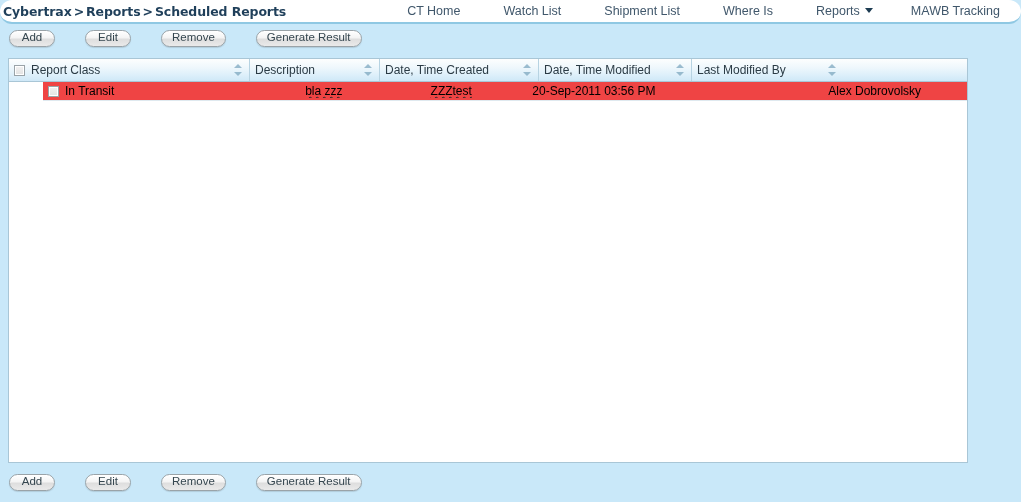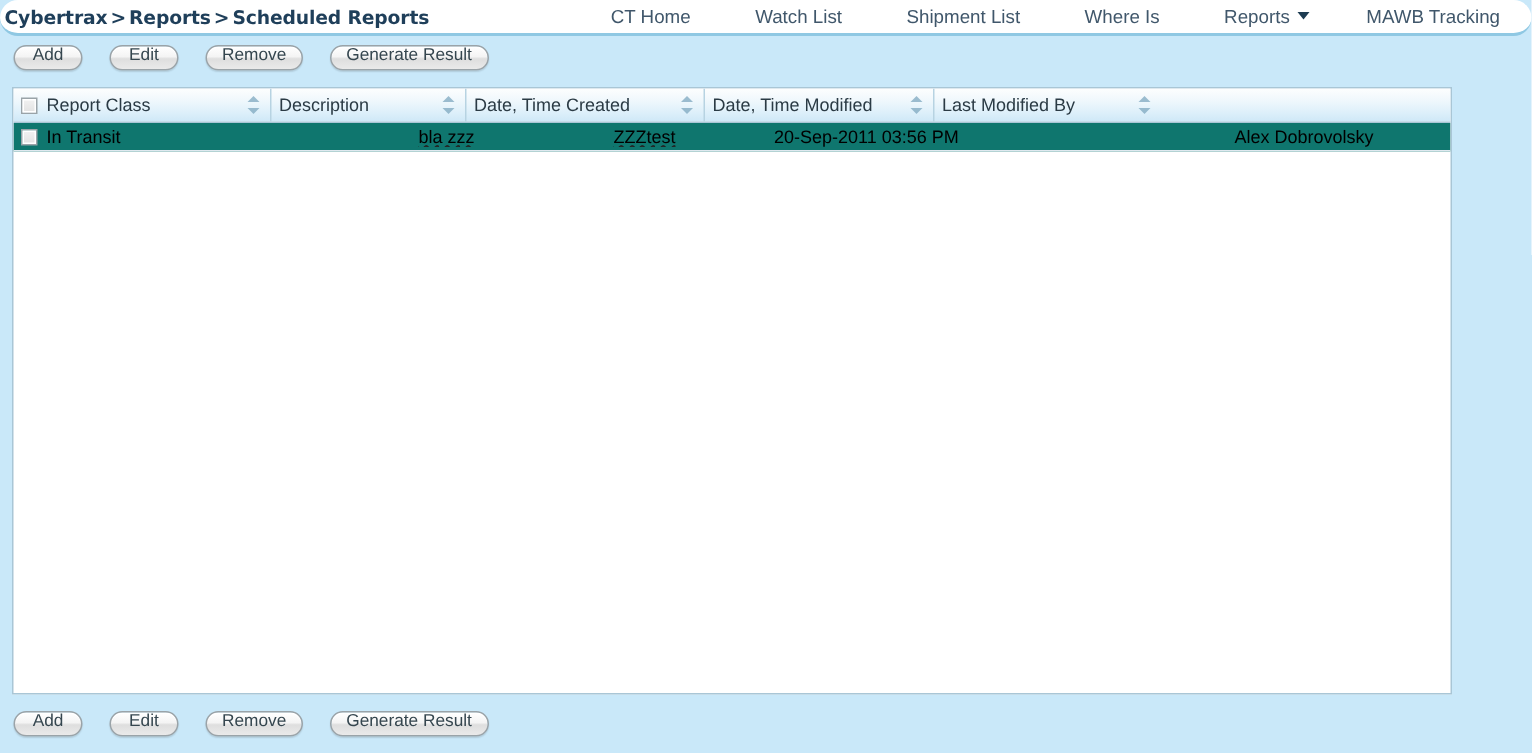--- a/index.html
+++ b/index.html
@@ -68,21 +68,21 @@
     border-right: 4px solid transparent;
     border-top: 5px solid #1d3c52;
   }
 
   
   .toolbar {
     height: 28px;
     display: flex;
     align-items: center;
     padding-left: 9px;
-    gap: 4px;
+    gap: 16px;
   }
   .toolbar.bottom { padding-top: 2px; }
 
   .btn {
     height: 17px;
     min-width: 46px;
     padding: 0 10px;
     margin-right: 14px;
     font-size: 11.5px;
     font-family: "Liberation Sans", sans-serif;
@@ -168,21 +168,21 @@
     cursor: pointer;
   }
   .chk .inner {
     display: block;
     width: 100%;
     height: 100%;
     border: 1px solid #ffffff;
     box-sizing: border-box;
   }
 
-  .gridbody { background: #0f766e; }
+  .gridbody { background: #ef4444; margin-left: 34px; }
   .row {
     display: flex;
     height: 19px;
     align-items: center;
     box-sizing: border-box;
     border-bottom: 1px solid #dfe9ef;
   }
   .cell {
     display: flex;
     align-items: center;
@@ -226,21 +226,21 @@
   <span class="btn">Add</span>
   <span class="btn">Edit</span>
   <span class="btn">Remove</span>
   <span class="btn wide">Generate Result</span>
 </div>
 
 <div class="gridpanel">
 
   <div class="gridheader">
 
-    <div class="hcell" style="width:172px">
+    <div class="hcell" style="width:241px">
       <span class="chk">
           <span class="inner"></span>
         </span>
       <span class="hlabel">Report Class</span>
       <span class="sortic"></span>
     </div>
 
     <div class="hcell" style="width:130px">
       <span class="hlabel">Description</span>
       <span class="sortic"></span>

